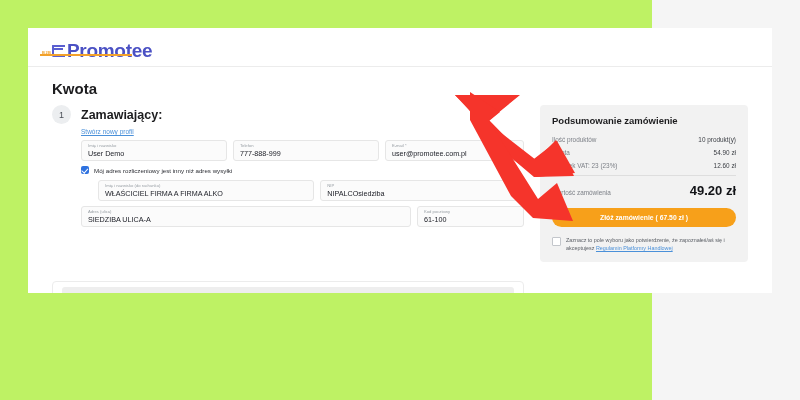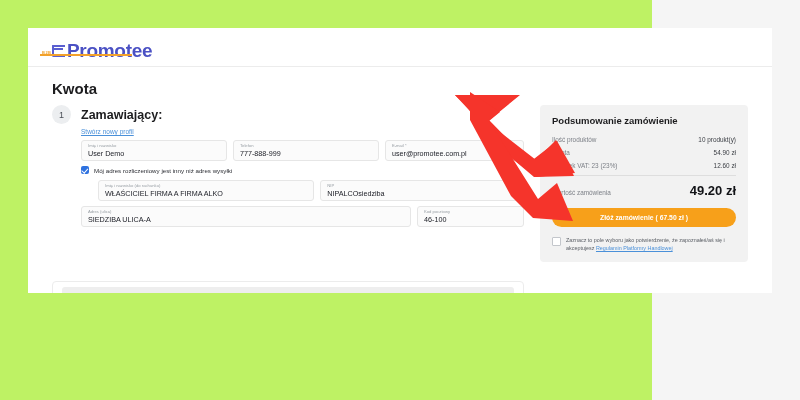--- a/index.html
+++ b/index.html
@@ -437,21 +437,21 @@
             </div>
           </div>
 
           <div class="row">
             <div class="field f-street">
               <span class="lbl">Adres (ulica)</span>
               <span class="val">SIEDZIBA ULICA-A</span>
             </div>
             <div class="field f-zip">
               <span class="lbl">Kod pocztowy</span>
-              <span class="val">46-100</span>
+              <span class="val">61-100</span>
             </div>
           </div>
 
 
         </div>
       </div>
 
       <div class="bottom-card">
         <div class="bottom-card-inner"></div>
       </div>

